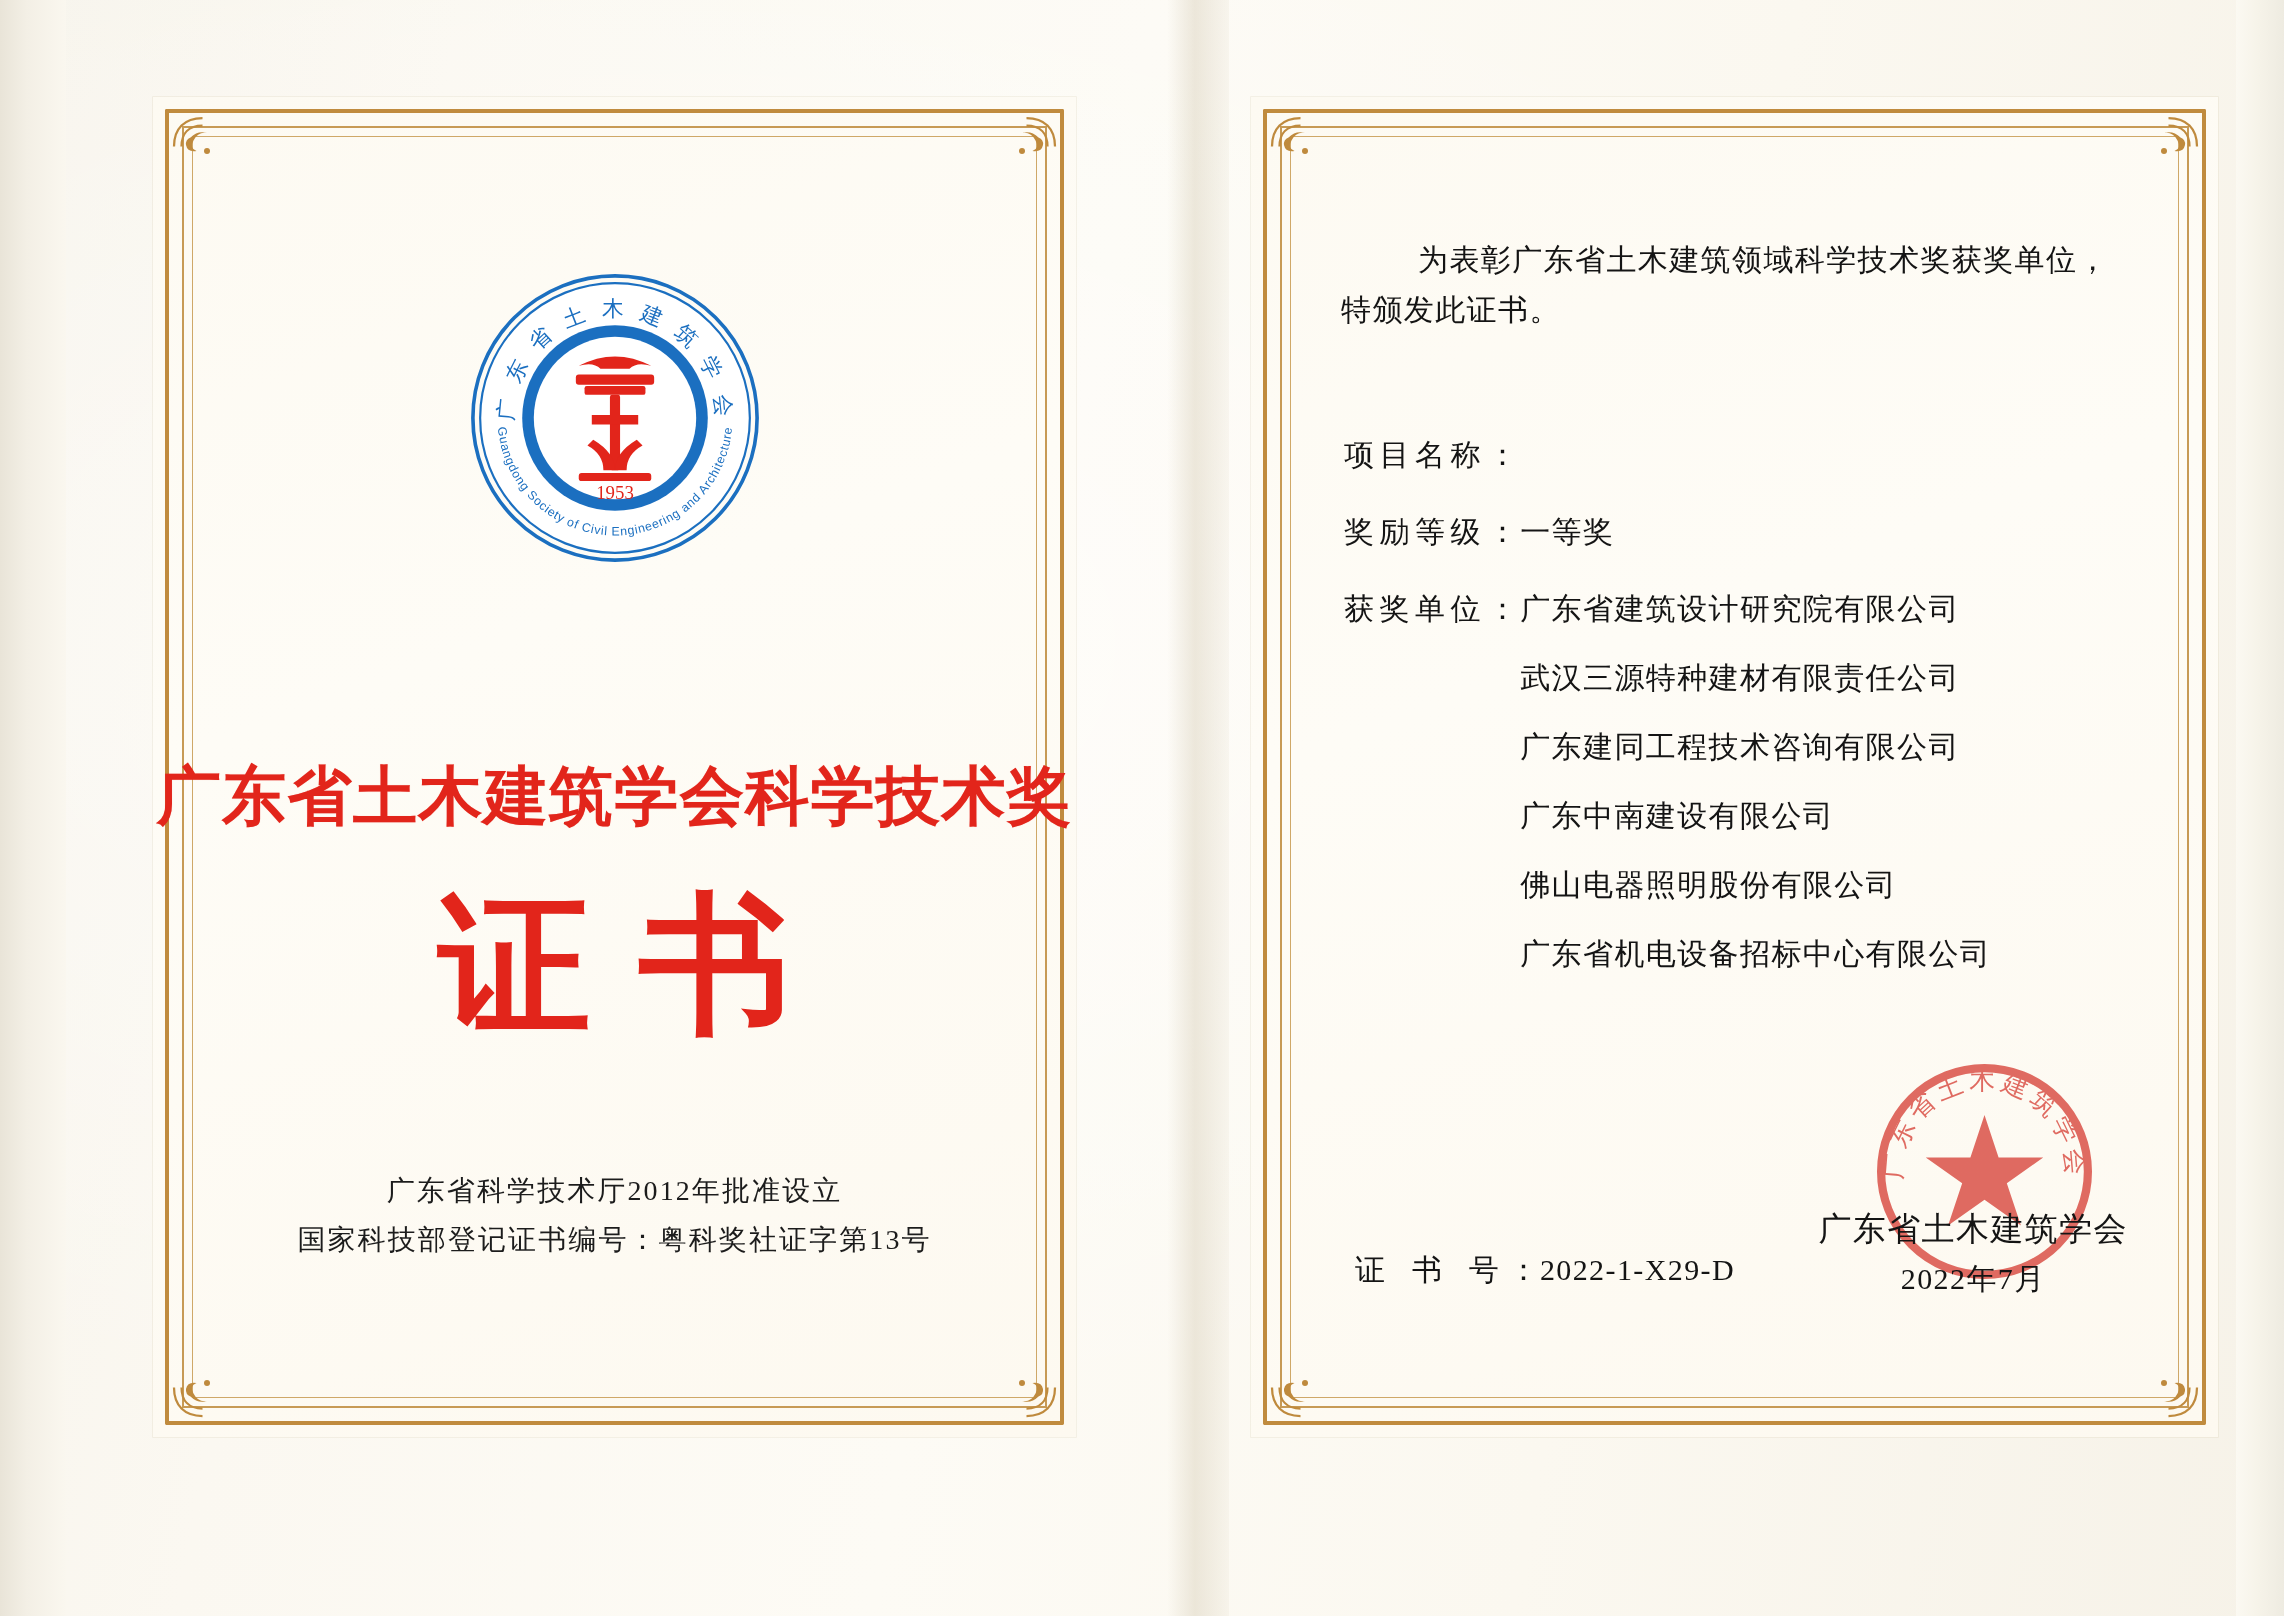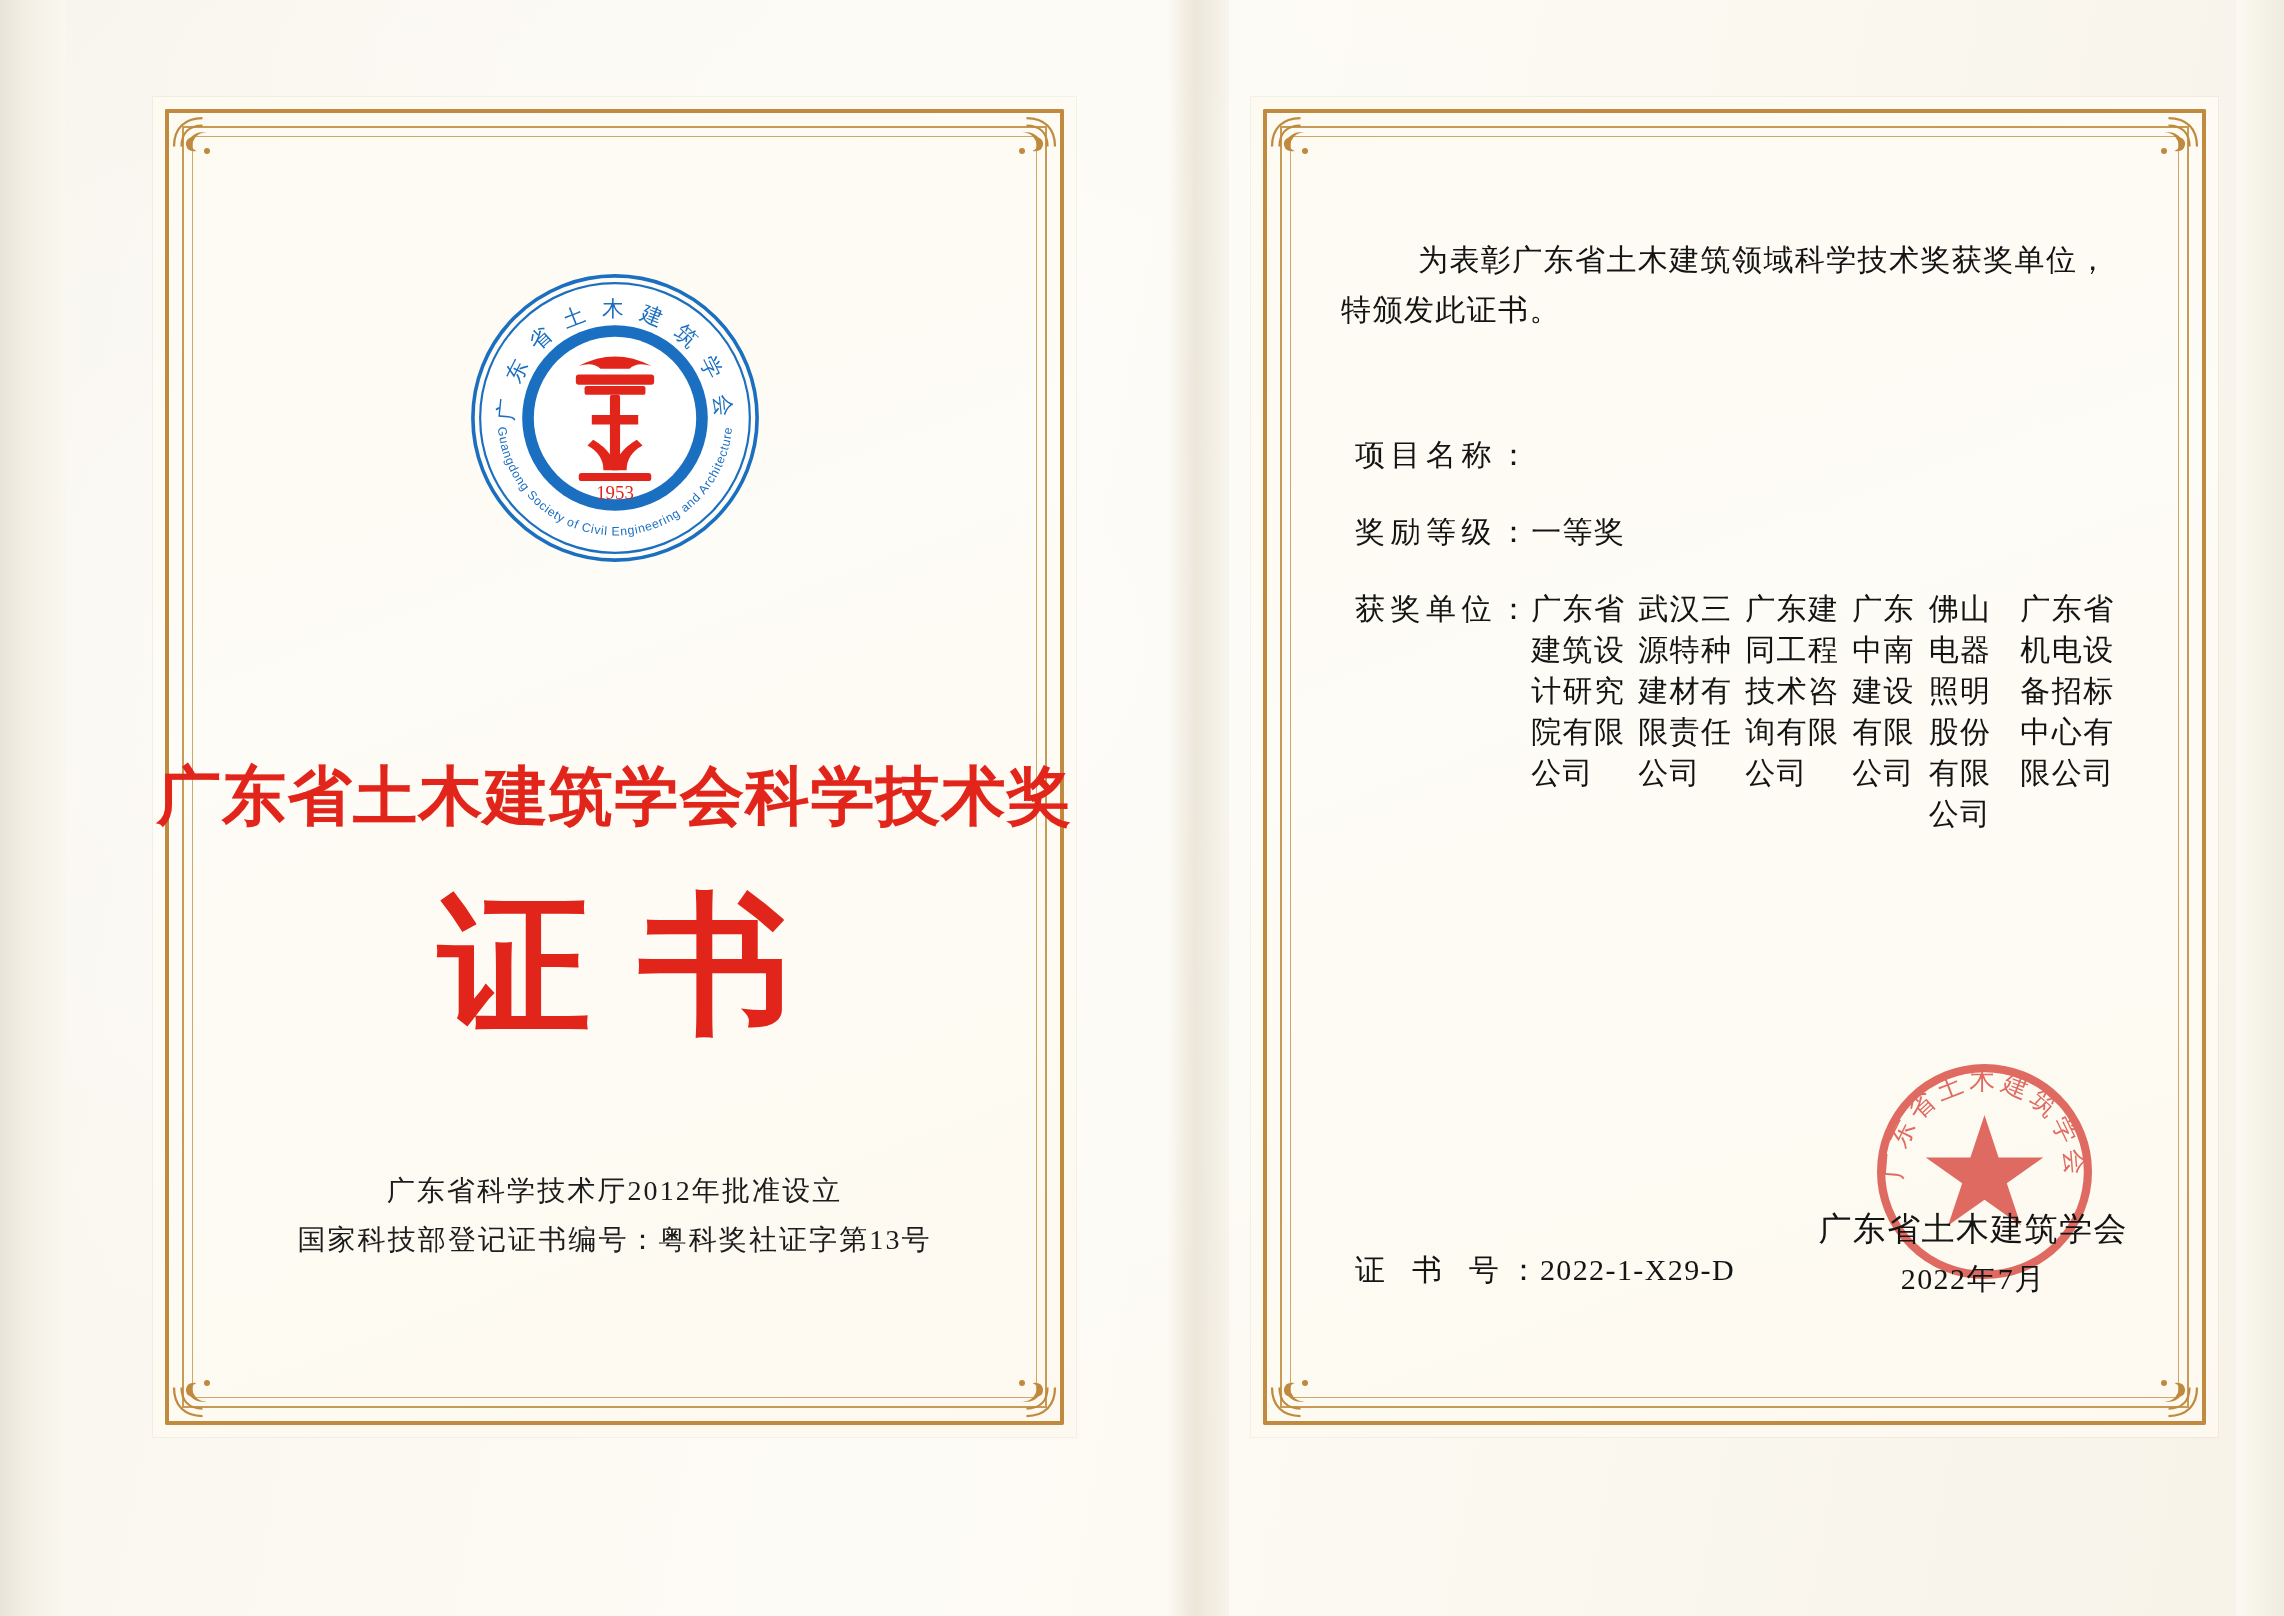--- a/index.html
+++ b/index.html
@@ -141,40 +141,40 @@
     font-size: 30px;
     line-height: 1.65;
     color: #141414;
     text-indent: 77px;
     letter-spacing: 1.4px;
     font-family: "DejaVu Serif", "Liberation Serif", serif;
   }
   .fields {
     position: absolute;
     top: 338px;
-    left: 104px;
+    left: 93px;
     right: 83px;
     font-size: 30px;
     color: #141414;
     letter-spacing: 1.4px;
   }
   .field-row {
     display: flex;
     align-items: flex-start;
     margin-bottom: 36px;
   }
   .field-label {
     white-space: nowrap;
     letter-spacing: 5.5px;
   }
   .field-sep { padding: 0 1.4px; }
   .field-value { }
   .units {
     display: flex;
-    flex-direction: row;
+    flex-direction: column;
   }
   .unit-line { margin-bottom: 28px; }
   .unit-line:last-child { margin-bottom: 0; }
 
   .cert-no {
     position: absolute;
     left: 104px;
     bottom: 146px;
     font-size: 30px;
     color: #141414;

